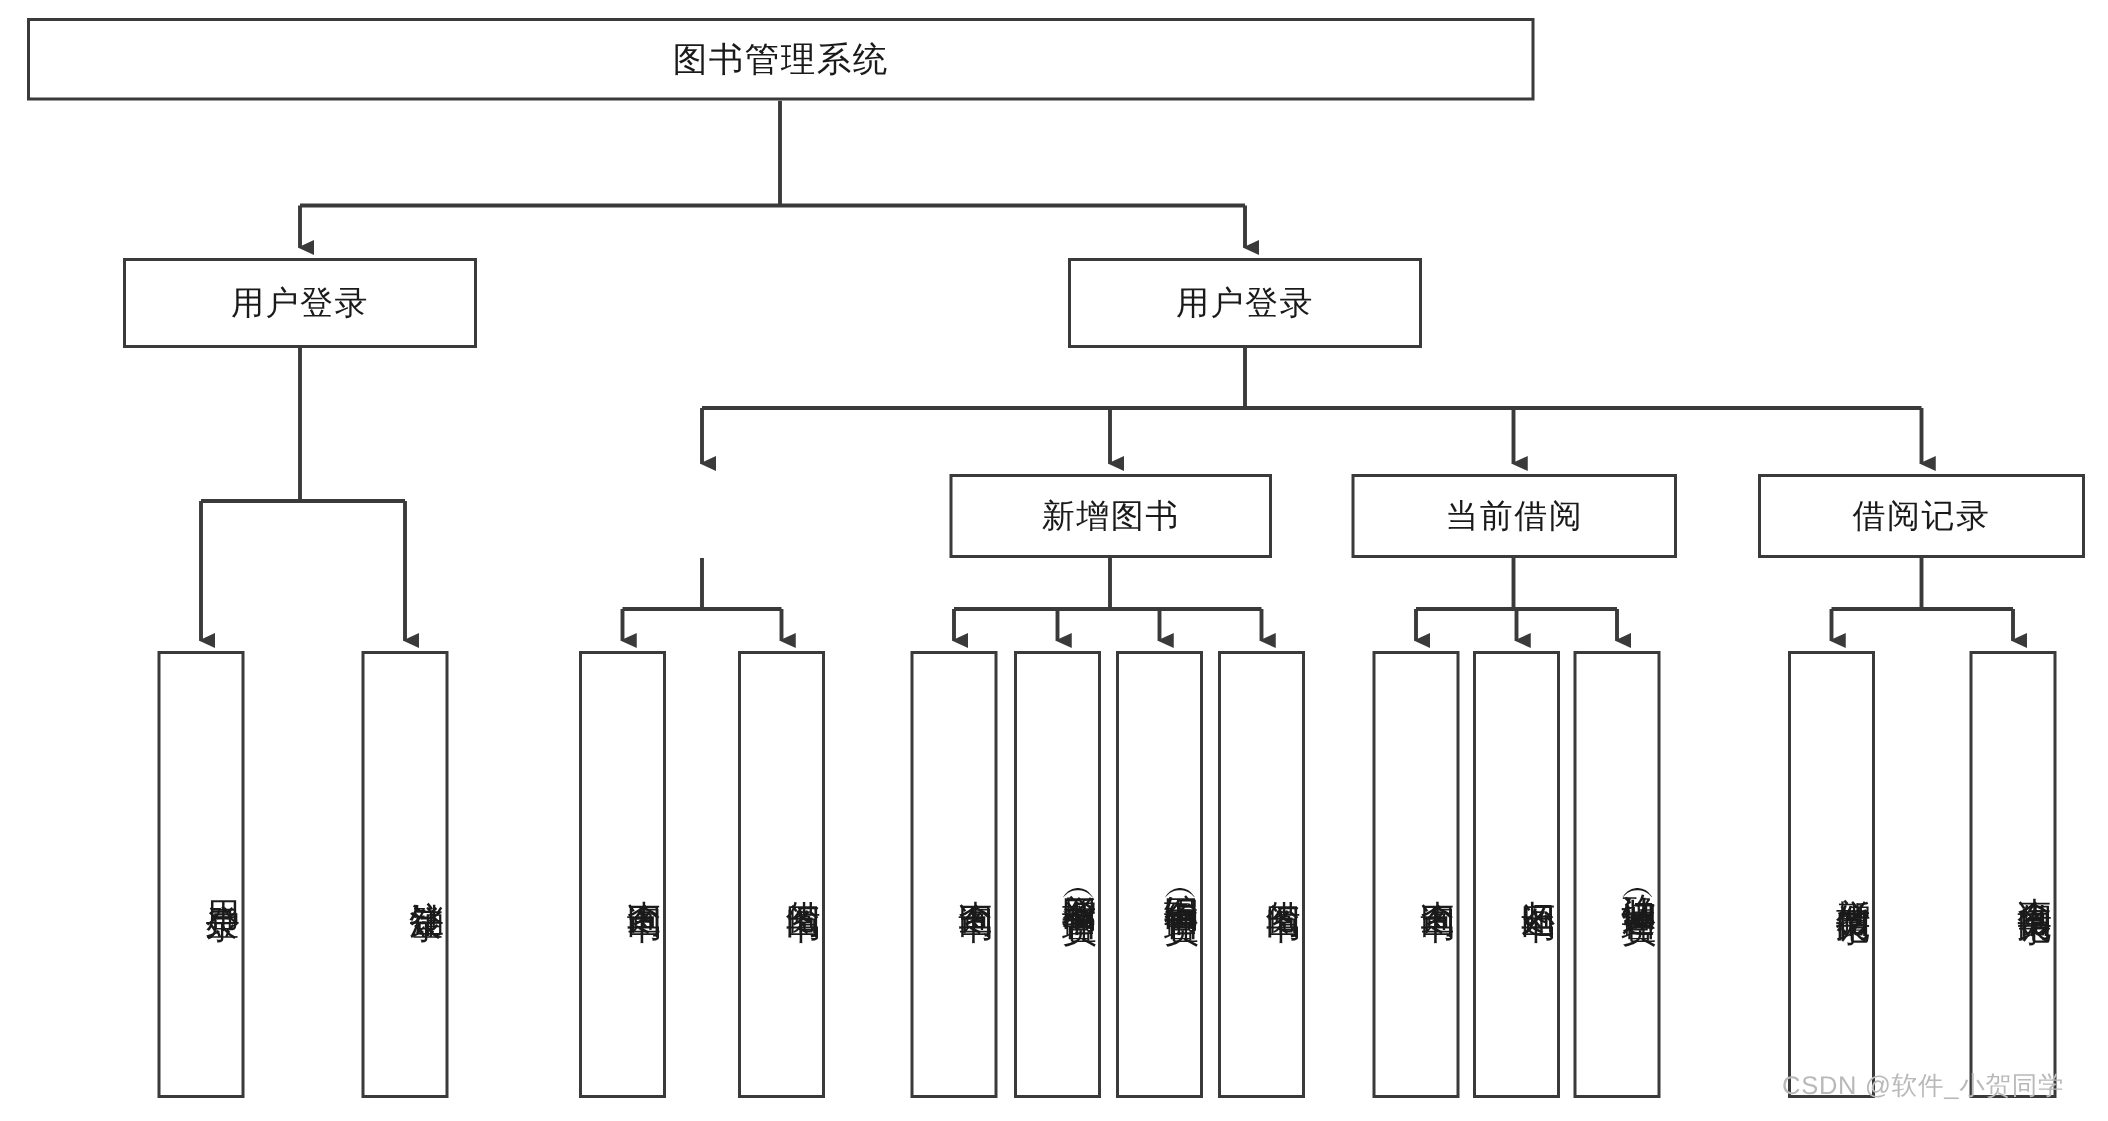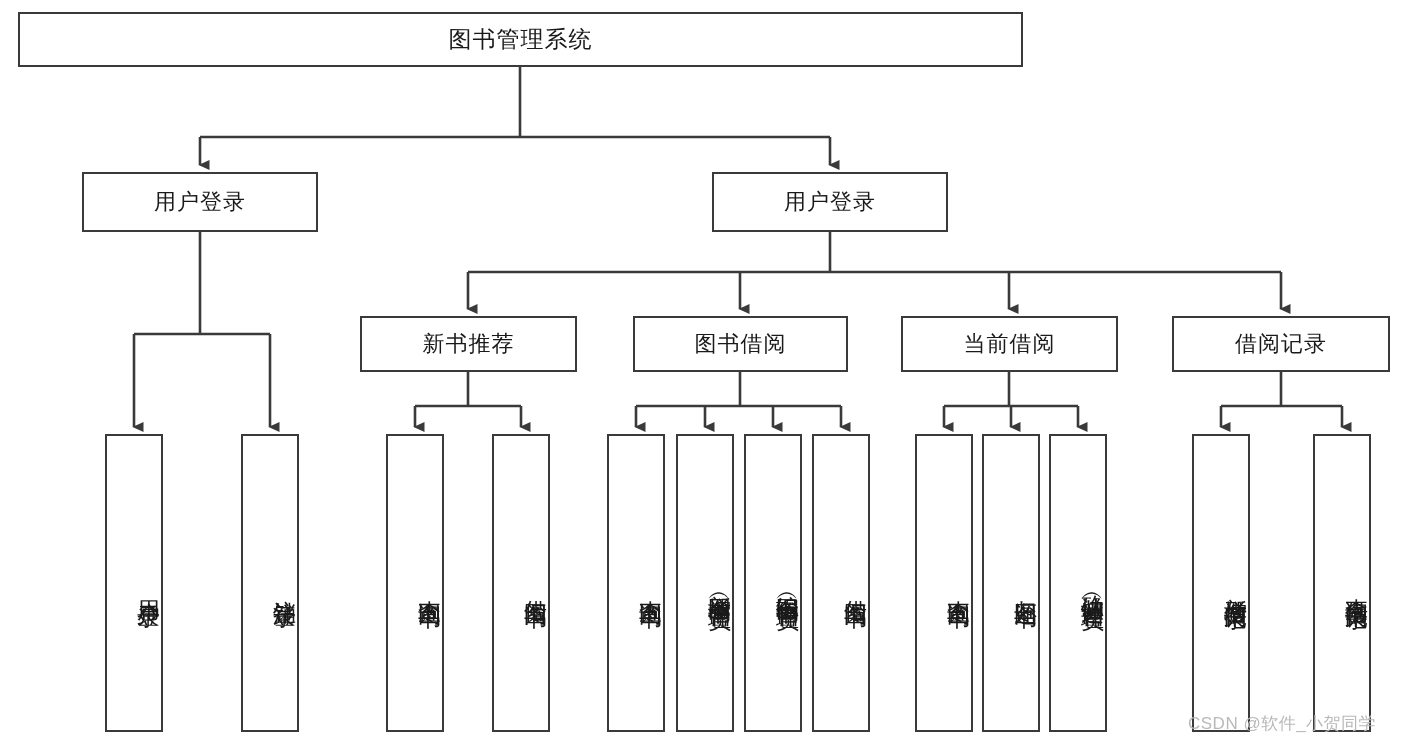--- a/index.html
+++ b/index.html
@@ -126,25 +126,22 @@
     <span>图书管理系统</span>
   </div>
 
   <div class="node horiz" style="left:82px; top:172px; width:236px; height:60px;">
     <span>用户登录</span>
   </div>
   <div class="node horiz" style="left:712px; top:172px; width:236px; height:60px;">
     <span>用户登录</span>
   </div>
 
-  <div class="node horiz" style="left:360px; top:316px; width:217px; height:56px;">
-    <span>新书推荐</span>
-  </div>
   <div class="node horiz" style="left:633px; top:316px; width:215px; height:56px;">
-    <span>图书借阅</span>
+    <span>新增图书</span>
   </div>
   <div class="node horiz" style="left:1172px; top:316px; width:218px; height:56px;">
     <span>借阅记录</span>
   </div>
   <div class="node horiz" style="left:901px; top:316px; width:217px; height:56px;">
     <span>当前借阅</span>
   </div>
 
   <div class="node vert" style="left:105px; top:434px; width:58px; height:298px;">
     <span class="vtext">用户登录</span>

